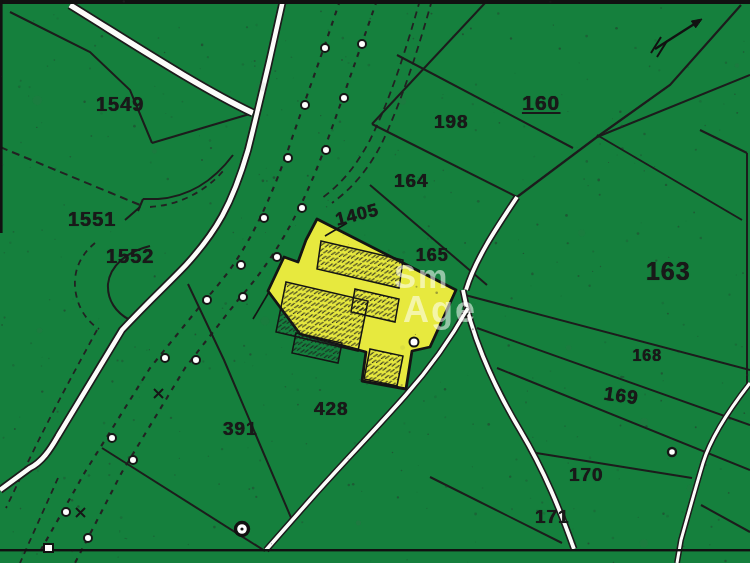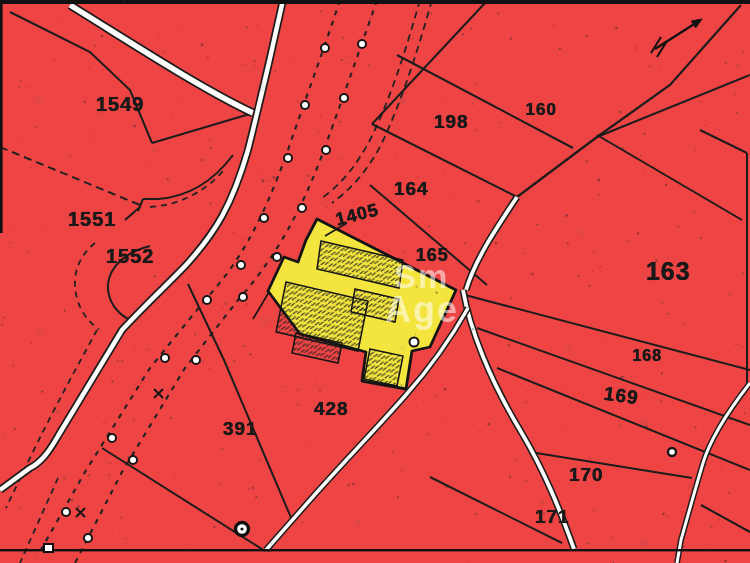--- a/index.html
+++ b/index.html
@@ -1,27 +1,27 @@
 <!DOCTYPE html>
 <html><head>
 <meta charset="utf-8">
 <style>
   html,body{margin:0;padding:0;background:#e8e8e8;}
-  .stage{position:relative;width:750px;height:563px;background:#ef4444;overflow:hidden;
+  .stage{position:relative;width:750px;height:563px;background:#15803d;overflow:hidden;
          font-family:"Liberation Sans", sans-serif;}
   .stage svg{position:absolute;left:0;top:0;}
   .labels{position:absolute;left:0;top:0;width:100%;height:100%;pointer-events:none;}
   .parcel-label{position:absolute;font-weight:700;color:#191919;letter-spacing:1px;
     text-shadow:0.5px 0 0 #191919, 0 0 1px rgba(20,20,20,.45);
     transform:translate(-50%,-50%);white-space:nowrap;}
   .watermark{position:absolute;left:0;top:0;width:100%;height:100%;pointer-events:none;border-radius:9px;}
   .wm-line{position:absolute;font-weight:700;color:rgba(255,255,255,0.55);
     letter-spacing:2px;line-height:1;}
   .wm1{left:394px;top:260px;font-size:33px;}
-  .wm2{left:385px;top:292px;font-size:36px;}
+  .wm2{left:403px;top:292px;font-size:36px;}
 </style>
 </head>
 <body>
 
 <div class="stage">
 
 <svg width="750" height="563" viewBox="0 0 750 563">
   <defs>
     <pattern id="hatch" width="8" height="6" patternUnits="userSpaceOnUse" patternTransform="rotate(13)">
       <path d="M0,5 L3.5,1 M4,6 L7.5,2" stroke="#1d1d1d" stroke-width="1.1" fill="none"></path>
@@ -581,22 +581,22 @@
         <circle cx="358.5" cy="522.8" r="2.60" fill="#555" opacity="0.14"></circle>
       </g>
 </svg>
 
 <div class="labels" id="labels">
       <div class="parcel-label" style="left: 120px; top: 104px; font-size: 20px; transform: translate(-50%, -50%) rotate(0deg);">1549</div>
       <div class="parcel-label" style="left: 92px; top: 219px; font-size: 20px; transform: translate(-50%, -50%) rotate(0deg);">1551</div>
       <div class="parcel-label" style="left: 130px; top: 256px; font-size: 20px; transform: translate(-50%, -50%) rotate(0deg);">1552</div>
       <div class="parcel-label" style="left: 357px; top: 215px; font-size: 18px; transform: translate(-50%, -50%) rotate(-14deg);">1405</div>
       <div class="parcel-label" style="left: 451px; top: 122px; font-size: 19px; transform: translate(-50%, -50%) rotate(0deg);">198</div>
-      <div class="parcel-label" style="left: 541px; top: 110px; font-size: 17px; transform: translate(-50%, -50%) rotate(0deg);">160</div>
-      <div class="parcel-label" style="left: 411px; top: 181px; font-size: 19px; transform: translate(-50%, -50%) rotate(0deg); margin-top: 8px;">164</div>
+      <div class="parcel-label" style="left: 541px; top: 103px; font-size: 21px; transform: translate(-50%, -50%) rotate(0deg); text-decoration: underline;">160</div>
+      <div class="parcel-label" style="left: 411px; top: 181px; font-size: 19px; transform: translate(-50%, -50%) rotate(0deg);">164</div>
       <div class="parcel-label" style="left: 432px; top: 255px; font-size: 18px; transform: translate(-50%, -50%) rotate(0deg);">165</div>
       <div class="parcel-label" style="left: 668px; top: 271px; font-size: 25px; transform: translate(-50%, -50%) rotate(0deg);">163</div>
       <div class="parcel-label" style="left: 647px; top: 356px; font-size: 16px; transform: translate(-50%, -50%) rotate(0deg);">168</div>
       <div class="parcel-label" style="left: 621px; top: 396px; font-size: 19px; transform: translate(-50%, -50%) rotate(8deg);">169</div>
       <div class="parcel-label" style="left: 586px; top: 453px; font-size: 19px; transform: translate(-50%, -50%) rotate(0deg); margin-top: 22px;">170</div>
       <div class="parcel-label" style="left: 552px; top: 517px; font-size: 19px; transform: translate(-50%, -50%) rotate(0deg);">171</div>
       <div class="parcel-label" style="left: 222px; top: 429px; font-size: 19px; transform: translate(-50%, -50%) rotate(0deg); margin-left: 18px;">391</div>
       <div class="parcel-label" style="left: 331px; top: 409px; font-size: 19px; transform: translate(-50%, -50%) rotate(0deg);">428</div>
     </div>
 

